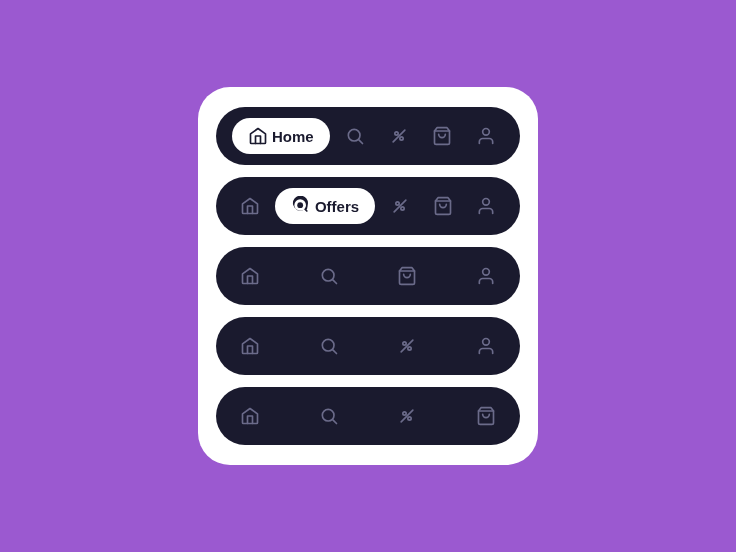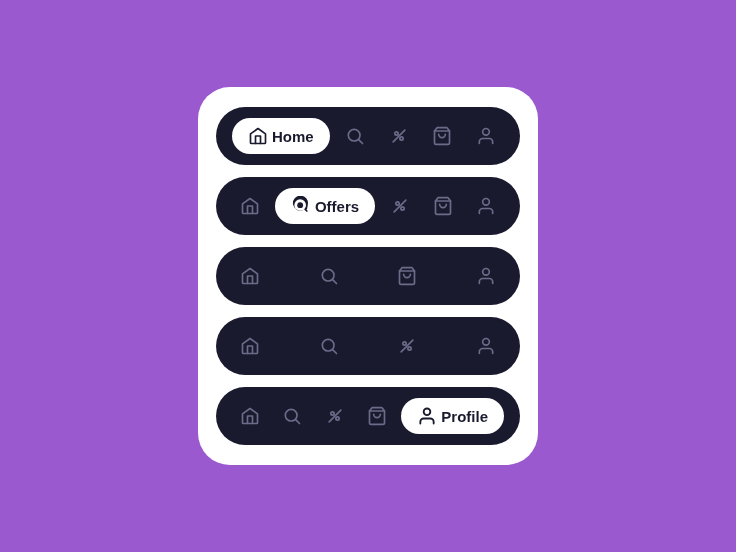--- a/index.html
+++ b/index.html
@@ -280,24 +280,15 @@
     </div>
     <div class="nav-item">
       <span class="icon">
         <svg viewBox="0 0 24 24" fill="none" stroke="currentColor" stroke-width="2" stroke-linecap="round" stroke-linejoin="round">
           <path d="M6 2L3 6v14a2 2 0 002 2h14a2 2 0 002-2V6l-3-4z"></path>
           <line x1="3" y1="6" x2="21" y2="6"></line>
           <path d="M16 10a4 4 0 01-8 0"></path>
         </svg>
       </span>
     </div>
-    <div class="nav-item active">
-      <span class="icon">
-        <svg viewBox="0 0 24 24" fill="none" stroke="currentColor" stroke-width="2.2" stroke-linecap="round" stroke-linejoin="round">
-          <path d="M20 21v-2a4 4 0 00-4-4H8a4 4 0 00-4 4v2"></path>
-          <circle cx="12" cy="7" r="4"></circle>
-        </svg>
-      </span>
-      <span class="nav-label">Profile</span>
-    </div>
   </div>
 
 </div>
 
 </body></html>

